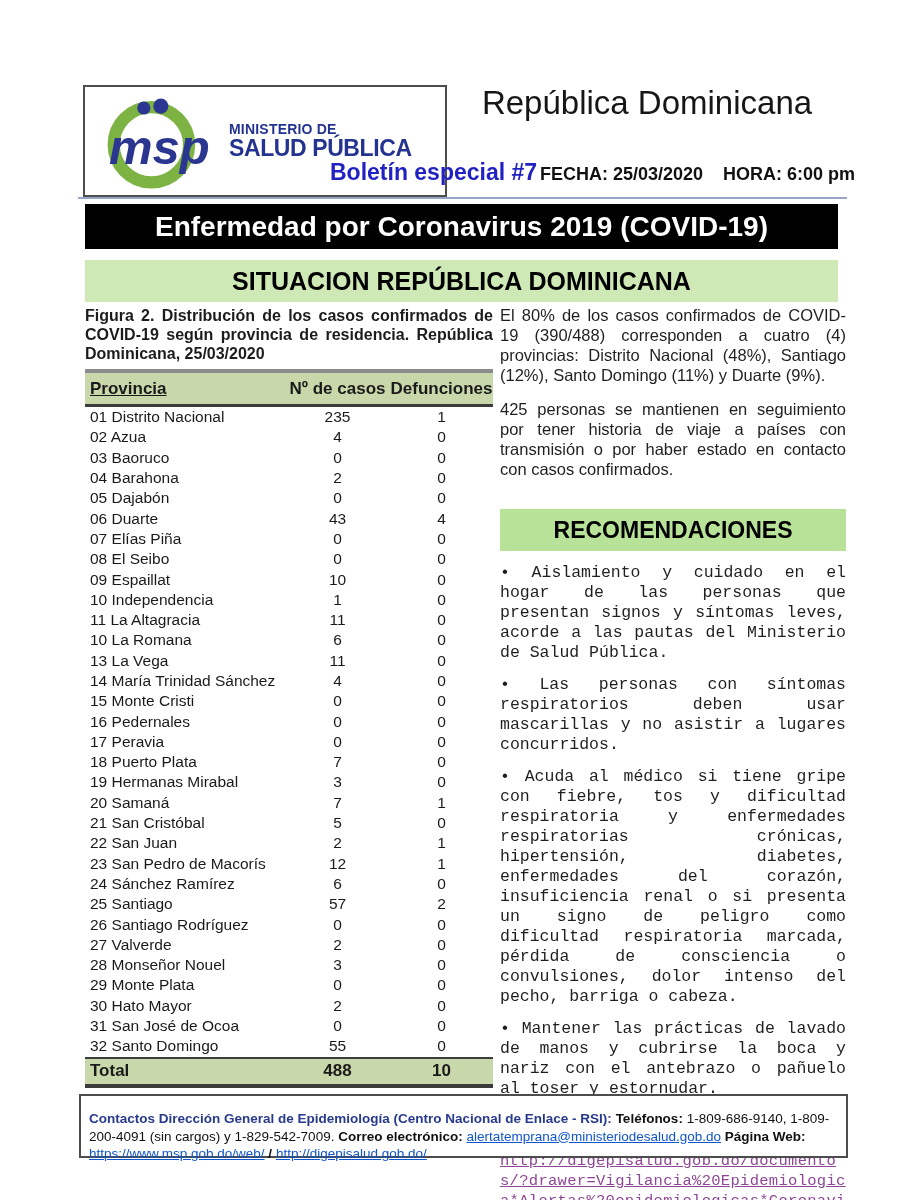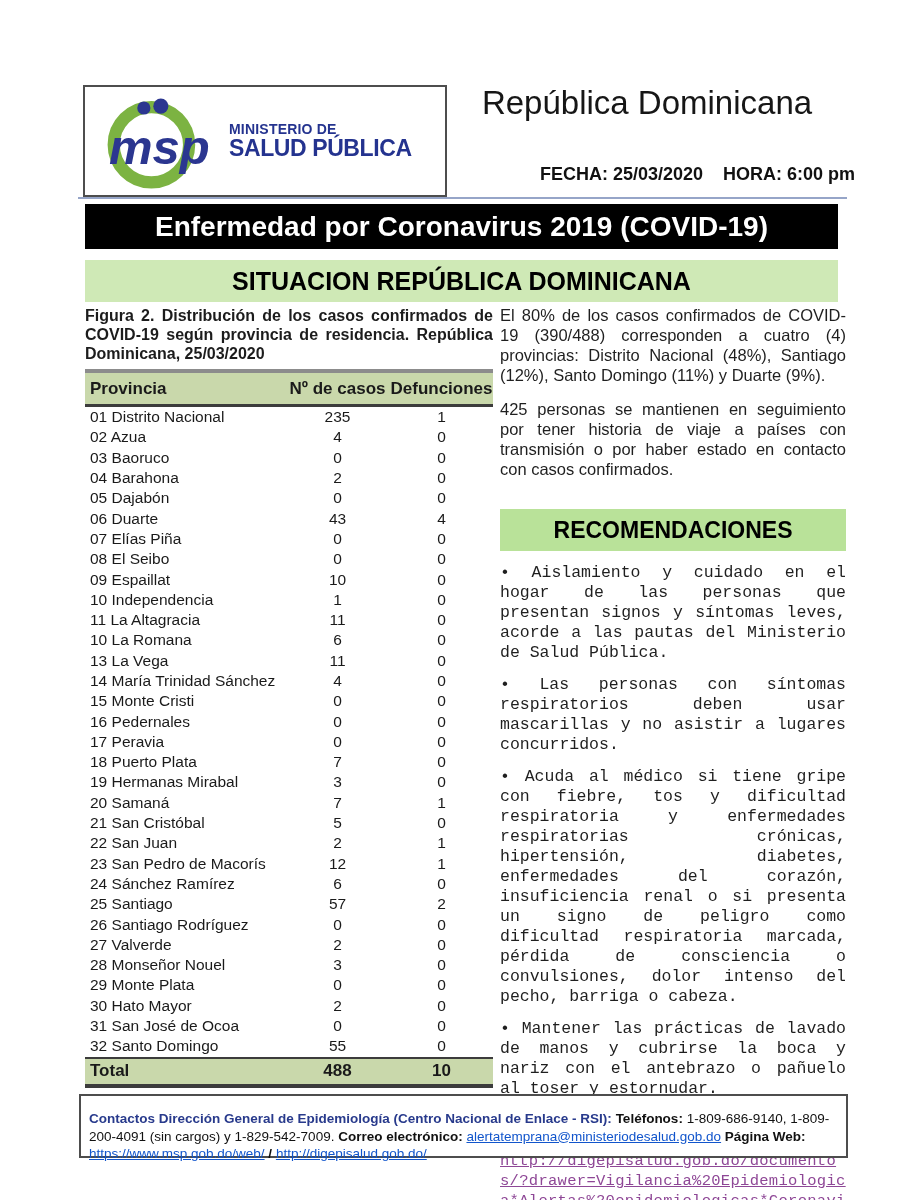--- a/index.html
+++ b/index.html
@@ -25,21 +25,21 @@
              color:#ffffff;font-weight:bold;font-size:28px;text-align:center;line-height:45px;}
   .green-band{position:absolute;left:85px;top:254px;width:753px;height:42px;background:#cfe9b6;
               color:#000;font-weight:bold;font-size:25px;text-align:center;line-height:42px;margin-top:6px;}
 
   
   .left-col{position:absolute;left:85px;top:306px;width:408px;}
   .figure-caption{font-size:16px;font-weight:bold;line-height:19px;text-align:justify;color:#1c1c1c;}
   .ptable{margin-top:6px;border-top:4px solid #8c8c8c;}
   .thead{display:grid;grid-template-columns:200px 105px 103px;background:#c9d8ab;
          border-bottom:3px solid #3c3c3c;height:31px;align-items:center;font-weight:bold;font-size:17px;}
-  .thead .h0{padding-left:5px;}
+  .thead .h0{padding-left:5px;text-decoration:underline;}
   .hc{text-align:center;}
   .trow{display:grid;grid-template-columns:200px 105px 103px;height:20.3px;align-items:center;
         font-size:15.5px;color:#1a1a1a;}
   .tcell.c0{padding-left:5px;white-space:nowrap;}
   .tcell.c1,.tcell.c2{text-align:center;}
   .trow-total{display:grid;grid-template-columns:200px 105px 103px;background:#c9d8ab;
               border-top:2px solid #3c3c3c;border-bottom:4px solid #3c3c3c;height:25px;
               align-items:center;font-weight:bold;font-size:17px;}
 
   
@@ -73,20 +73,21 @@
       <circle cx="50" cy="17" r="7" fill="#2b3690"></circle>
       <circle cx="68" cy="15" r="8" fill="#2b3690"></circle>
       <text x="13" y="76" font-family="Liberation Sans, sans-serif" font-size="52" font-weight="bold" font-style="italic" fill="#2b3690">msp</text>
     </svg>
     <div class="ministry-text">
       <div class="ministry-line1">MINISTERIO DE</div>
       <div class="ministry-line2">SALUD PÚBLICA</div>
     </div>
   </div>
   <div class="country-title">República Dominicana</div>
+  <div class="bulletin">Boletín especial #7</div>
   <div class="fecha">FECHA: 25/03/2020</div>
   <div class="hora">HORA: 6:00 pm</div>
   <div class="header-rule"></div>
 
   <div class="blue-band">Enfermedad por Coronavirus 2019 (COVID-19)</div>
   <div class="green-band">SITUACION REPÚBLICA DOMINICANA</div>
 
   <div class="left-col">
     <div class="figure-caption">Figura 2. Distribución de los casos confirmados de COVID-19 según provincia de residencia. República Dominicana, 25/03/2020</div>
     <div class="ptable">

